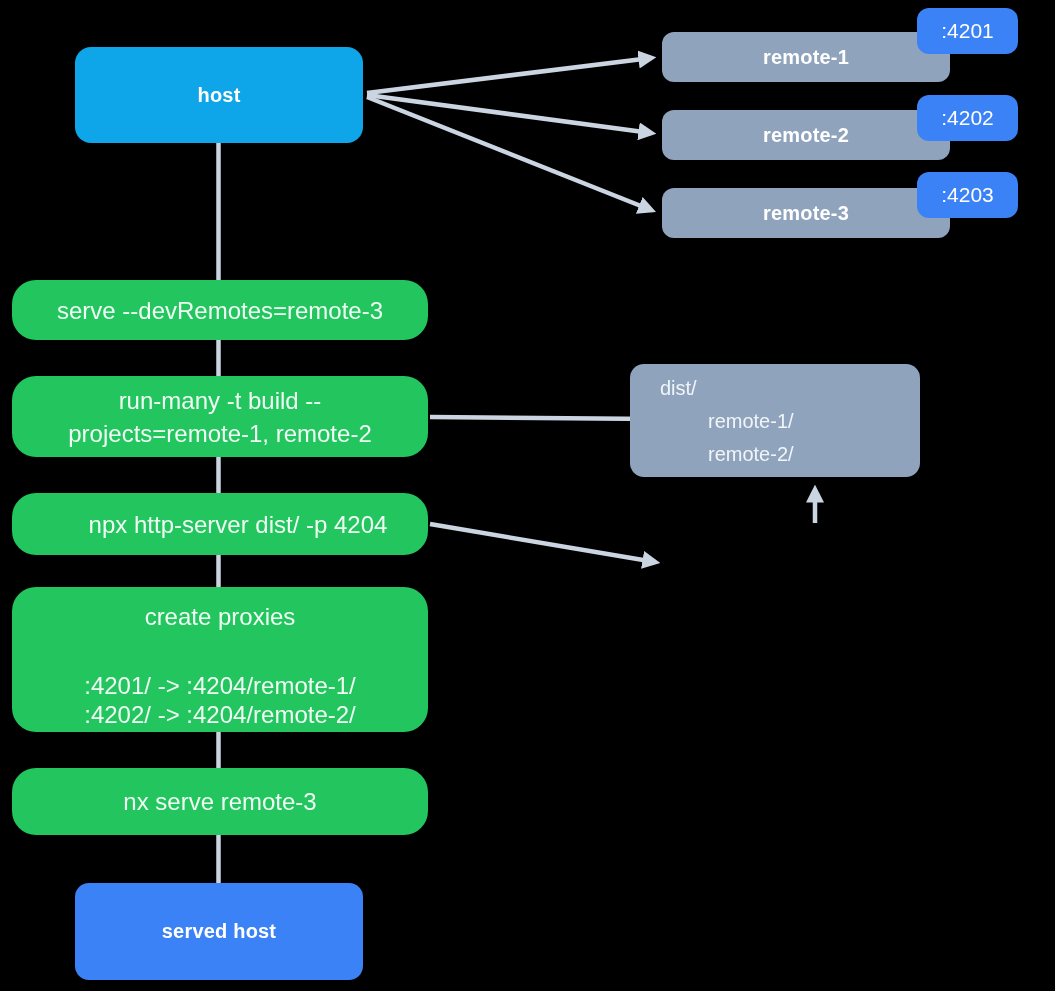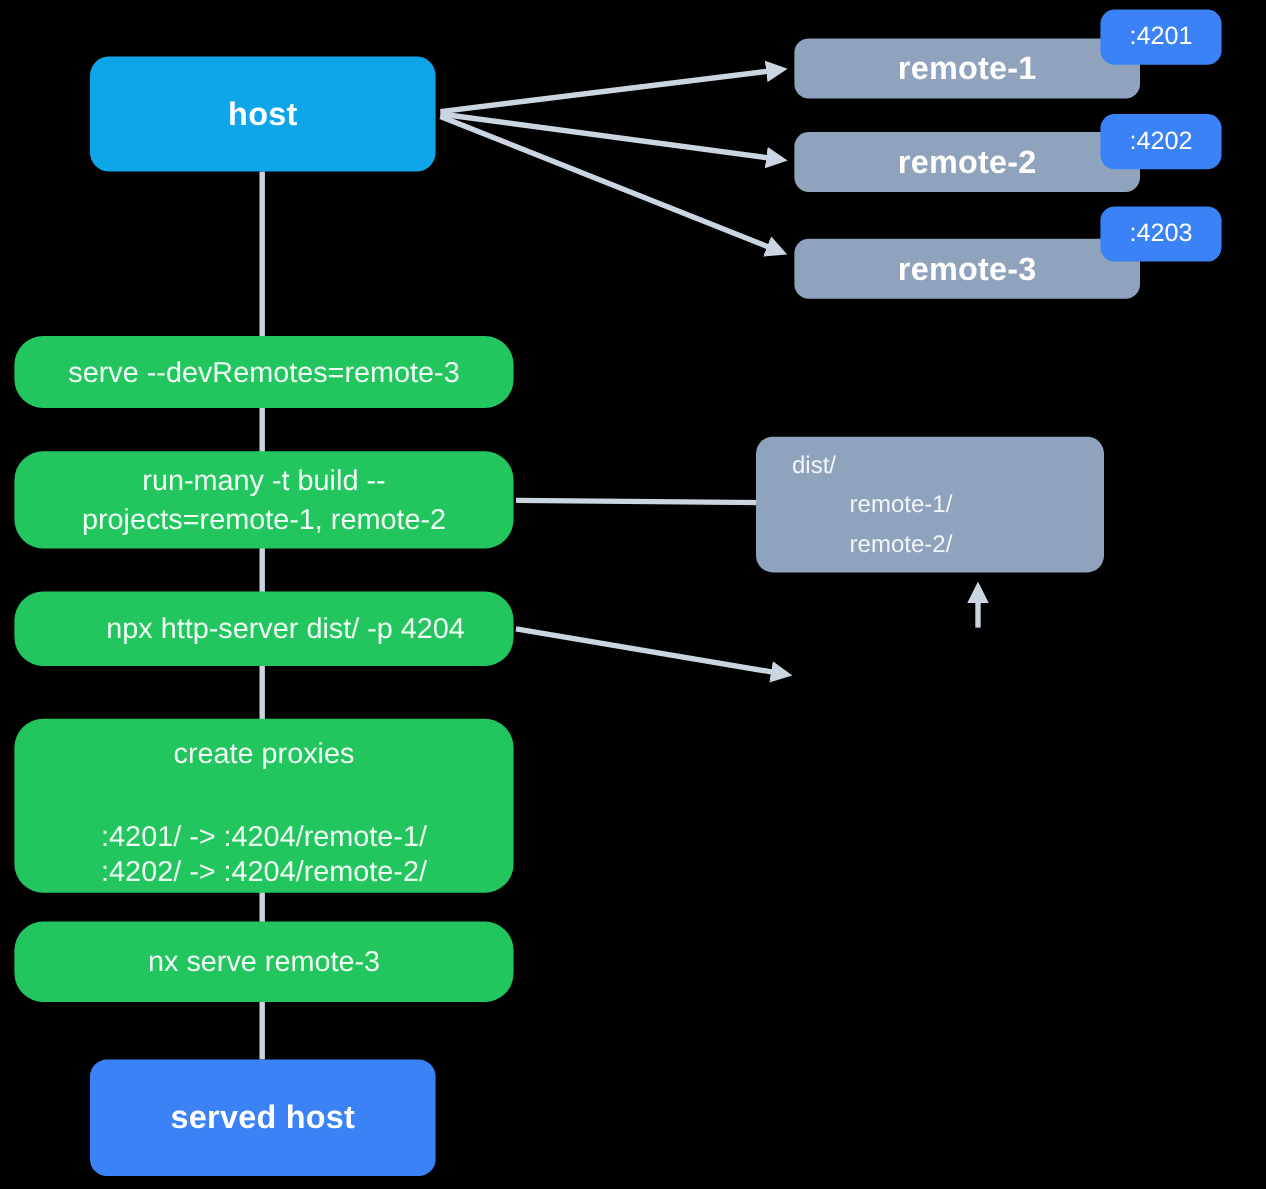--- a/index.html
+++ b/index.html
@@ -17,34 +17,34 @@
     position:relative;
     width:1055px;height:991px;
     background:var(--bg);
     font-family:"Liberation Sans", sans-serif;
     overflow:hidden;
   }
   svg.wires{position:absolute;left:0;top:0;z-index:1;}
   svg.wires line{stroke:var(--connector);stroke-width:4.5;}
   .node{position:absolute;z-index:2;box-sizing:border-box;display:flex;align-items:center;justify-content:center;text-align:center;}
   .host-node{left:75px;top:47px;width:288px;height:96px;background:var(--host);border-radius:16px;}
-  .bold-label{color:var(--label);font-weight:bold;font-size:27px;letter-spacing:.2px;}
+  .bold-label{color:var(--label);font-weight:bold;font-size:20px;letter-spacing:.2px;}
   .remote{width:288px;height:50px;left:662px;background:var(--gray);border-radius:12px;}
   .remote-1{top:32px;}
   .remote-2{top:110px;}
-  .remote-3{top:199px;}
+  .remote-3{top:188px;}
   .port-badge{position:absolute;z-index:3;left:917px;width:101px;height:46px;background:var(--blue);border-radius:12px;display:flex;align-items:center;justify-content:center;color:var(--label);font-size:21px;}
   .port-1{top:8px;}
   .port-2{top:95px;}
   .port-3{top:172px;}
   .cmd{left:12px;width:416px;background:var(--green);border-radius:24px;color:var(--cmdtext);font-size:24px;flex-direction:column;line-height:33px;}
   .cmd-1{top:280px;height:60px;}
   .cmd-2{top:376px;height:81px;}
   .cmd-3{top:493px;height:62px;padding-left:36px;}
-  .cmd-4{top:587px;height:145px;justify-content:flex-start;padding-top:16px;line-height:29px;margin-top:12px;}
+  .cmd-4{top:587px;height:145px;justify-content:flex-start;padding-top:16px;line-height:29px;}
   .cmd-4 .proxy-title{line-height:28px;margin-bottom:40px;}
   .cmd-5{top:768px;height:67px;}
   .served-node{left:75px;top:883px;width:288px;height:97px;background:var(--blue);border-radius:14px;}
   .gray-panel{position:absolute;z-index:2;left:630px;width:290px;background:var(--gray);border-radius:14px;box-sizing:border-box;color:#f1f5f9;}
   .dist-node{top:364px;height:113px;font-size:20px;line-height:33px;padding:8px 0 0 30px;}
   .dist-node .indent{padding-left:48px;}
   .http-node{top:526px;height:81px;display:flex;align-items:center;justify-content:center;}
 </style>
 </head>
 <body>

